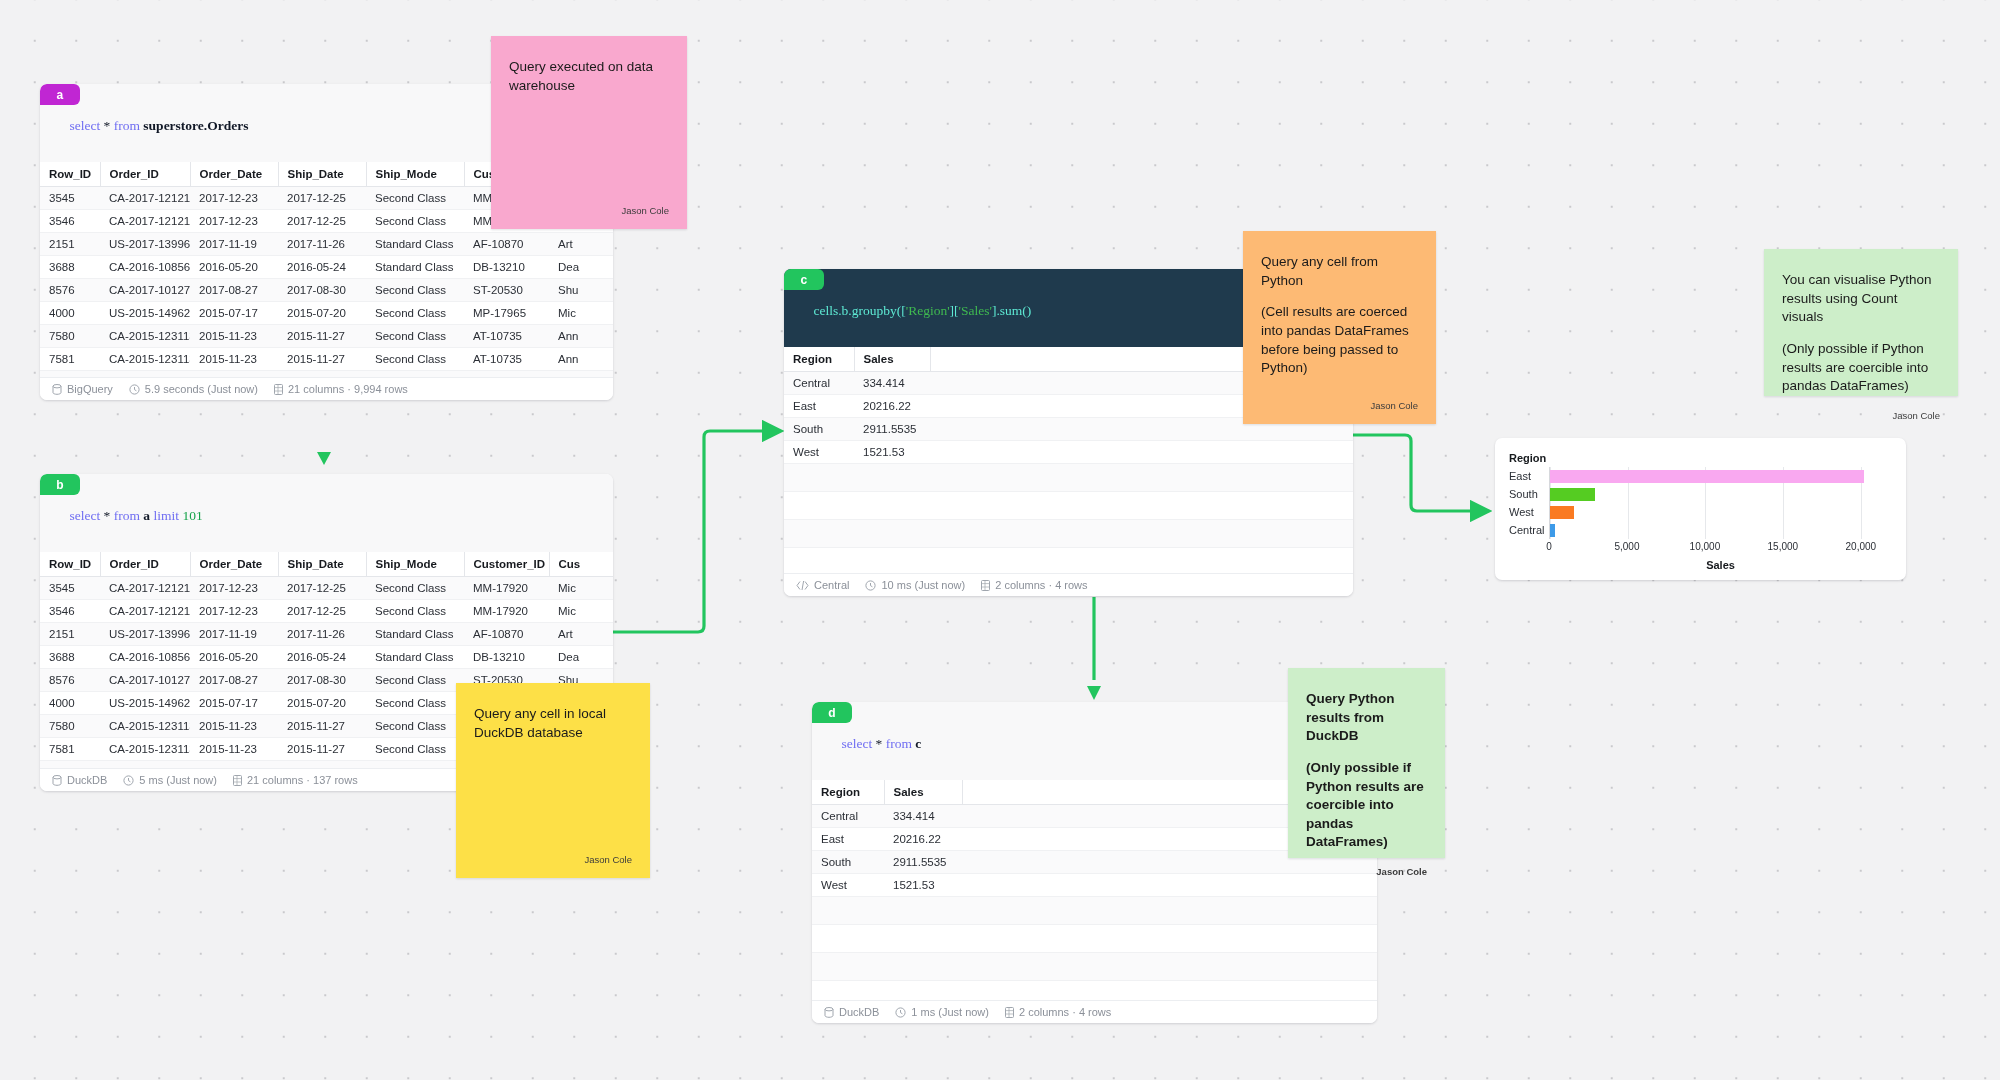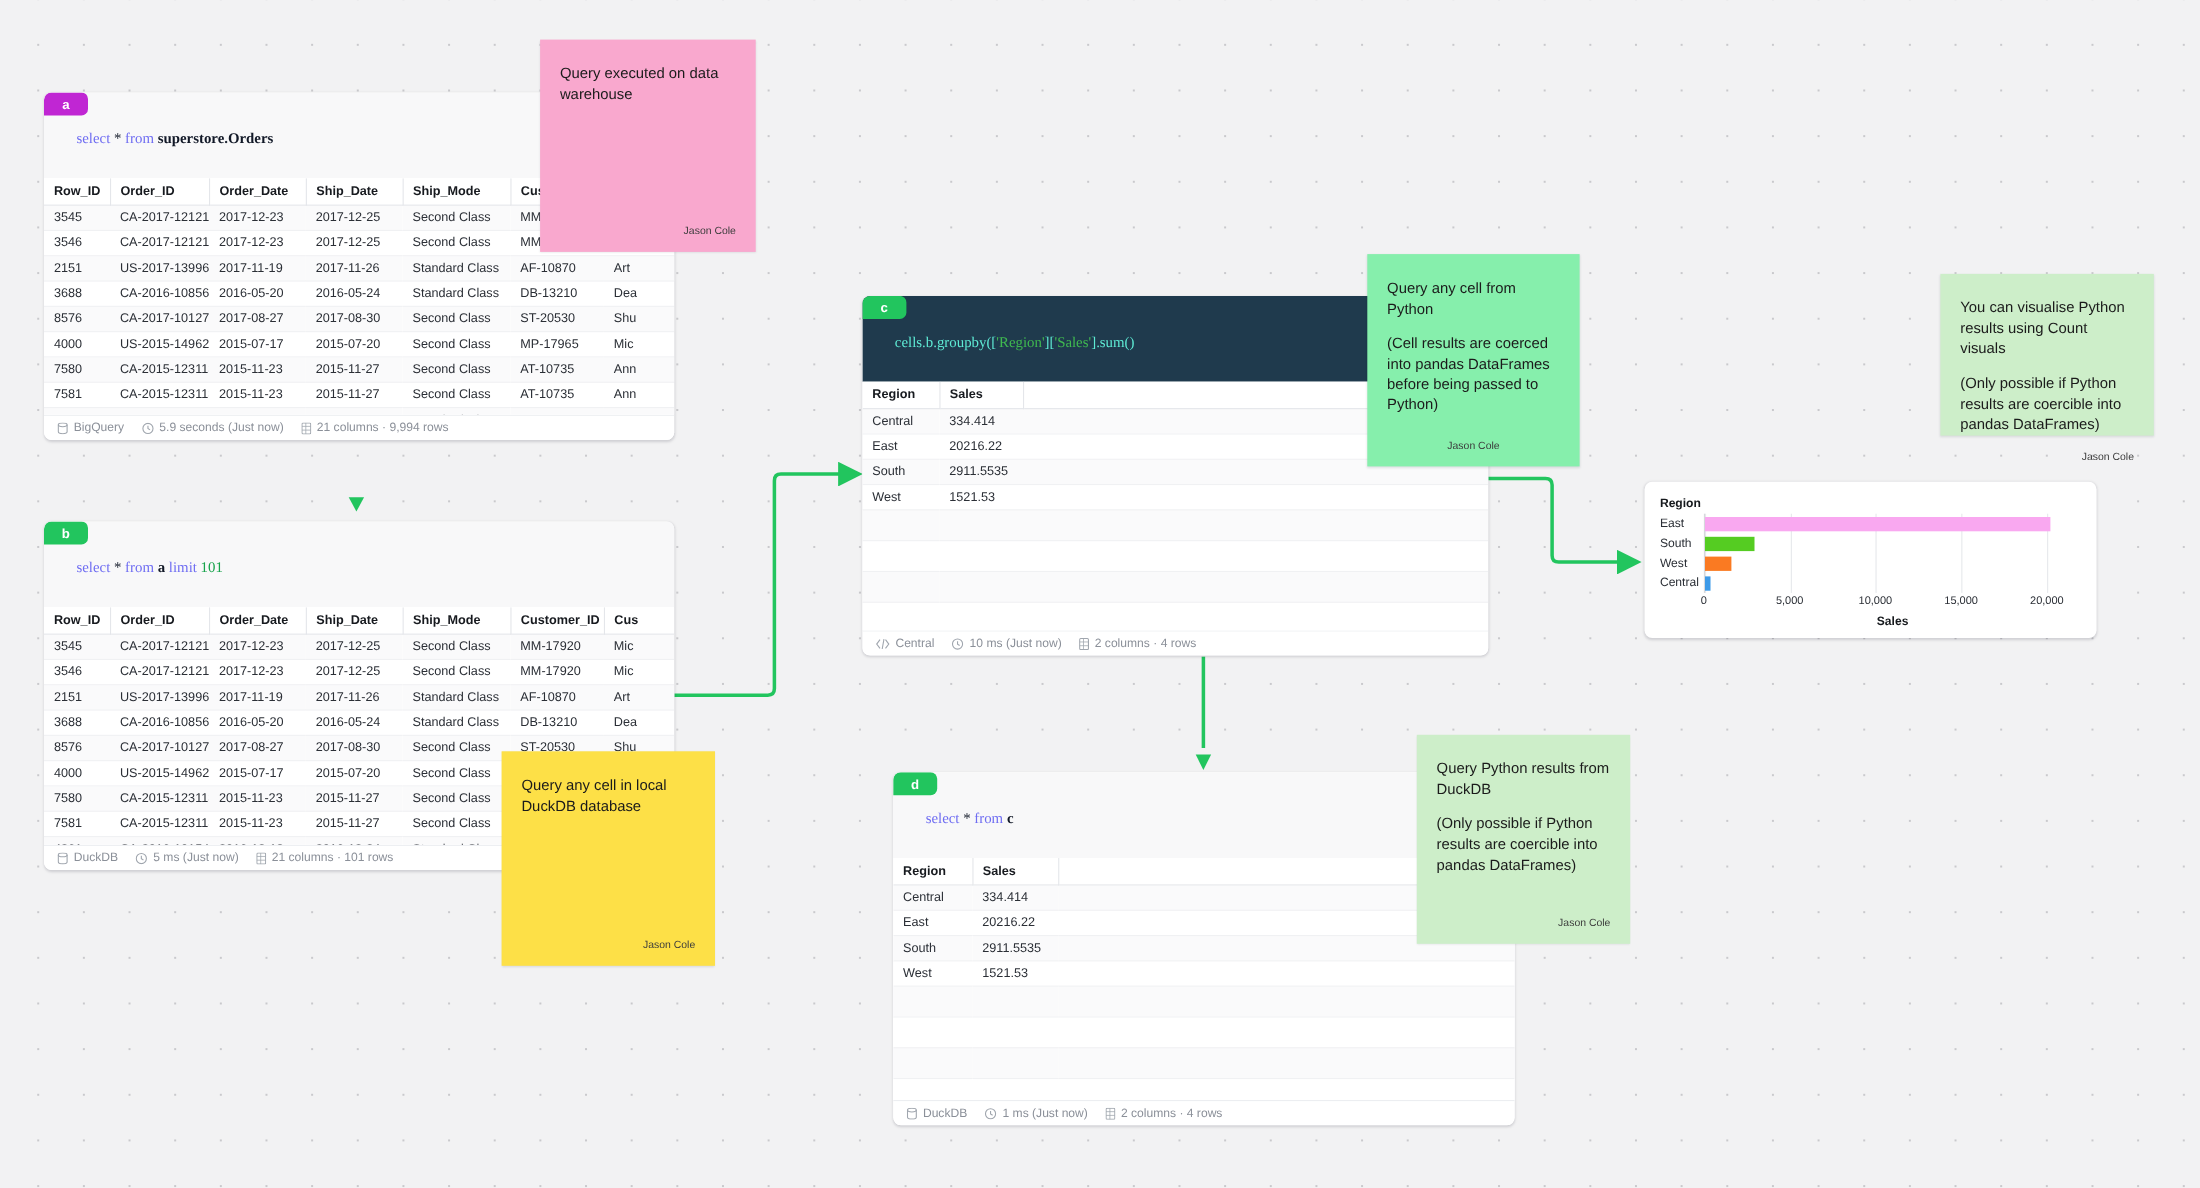--- a/index.html
+++ b/index.html
@@ -411,21 +411,21 @@
           <circle cx="5.5" cy="5.5" r="4.6" fill="none" stroke="#a0a6ae" stroke-width="1"></circle>
           <path d="M5.5,3 L5.5,5.6 L7.4,6.8" fill="none" stroke="#a0a6ae" stroke-width="1"></path>
         </svg>
       <span>5 ms (Just now)</span>
     </span>
     <span class="foot-item">
       <svg width="9" height="11" viewBox="0 0 9 11">
           <rect x="0.5" y="0.5" width="8" height="10" rx="1" fill="none" stroke="#a0a6ae" stroke-width="1"></rect>
           <path d="M0.5,3.6 H8.5 M0.5,7 H8.5 M4,0.5 V10.5" stroke="#a0a6ae" stroke-width=".7"></path>
         </svg>
-      <span>21 columns · 101 rows</span>
+      <span>21 columns · 137 rows</span>
     </span>
   </div>
 </div>
 
 <div class="cell dark" id="cell-c" style="left:784px;top:269px;width:569px;height:327px;">
   <div class="cell-tag" style="background:#22c55e">c</div>
   <div class="cell-code">
     <span class="plain">cells.b.groupby([</span><span class="str">'Region'</span><span class="plain">][</span><span class="str">'Sales'</span><span class="plain">].sum()</span>
   </div>
   <div class="tbl-wrap">
@@ -627,34 +627,34 @@
       <div class="xtick" style="left: 90.9091%;">20,000</div>
     </div>
   <div class="xlabel">Sales</div>
 </div>
 
 <div class="note" id="note-0" style="left:491px;top:36px;width:196px;height:193px;background:#f9a8ce;">
   <p>Query executed on data warehouse</p>
   <div class="author">Jason Cole</div>
 </div>
 
-<div class="note" id="note-1" style="left:1243px;top:231px;width:193px;height:193px;background:#86efac;align-items:center;">
+<div class="note" id="note-1" style="left:1243px;top:231px;width:193px;height:193px;background:#fdba74;">
   <p>Query any cell from Python</p>
   <p>(Cell results are coerced into pandas DataFrames before being passed to Python)</p>
   <div class="author">Jason Cole</div>
 </div>
 
 <div class="note" id="note-2" style="left:1764px;top:249px;width:194px;height:147px;background:#cdeec9;">
   <p>You can visualise Python results using Count visuals</p>
   <p>(Only possible if Python results are coercible into pandas DataFrames)</p>
   <div class="author">Jason Cole</div>
 </div>
 
 <div class="note" id="note-3" style="left:456px;top:683px;width:194px;height:195px;background:#fde047;">
   <p>Query any cell in local DuckDB database</p>
   <div class="author">Jason Cole</div>
 </div>
 
-<div class="note" id="note-4" style="left:1288px;top:668px;width:194px;height:190px;background:#cdeec9;">
+<div class="note" id="note-4" style="left:1288px;top:668px;width:157px;height:190px;background:#cdeec9;font-weight:bold;">
   <p>Query Python results from DuckDB</p>
   <p>(Only possible if Python results are coercible into pandas DataFrames)</p>
   <div class="author">Jason Cole</div>
 </div>
 
 </body></html>

